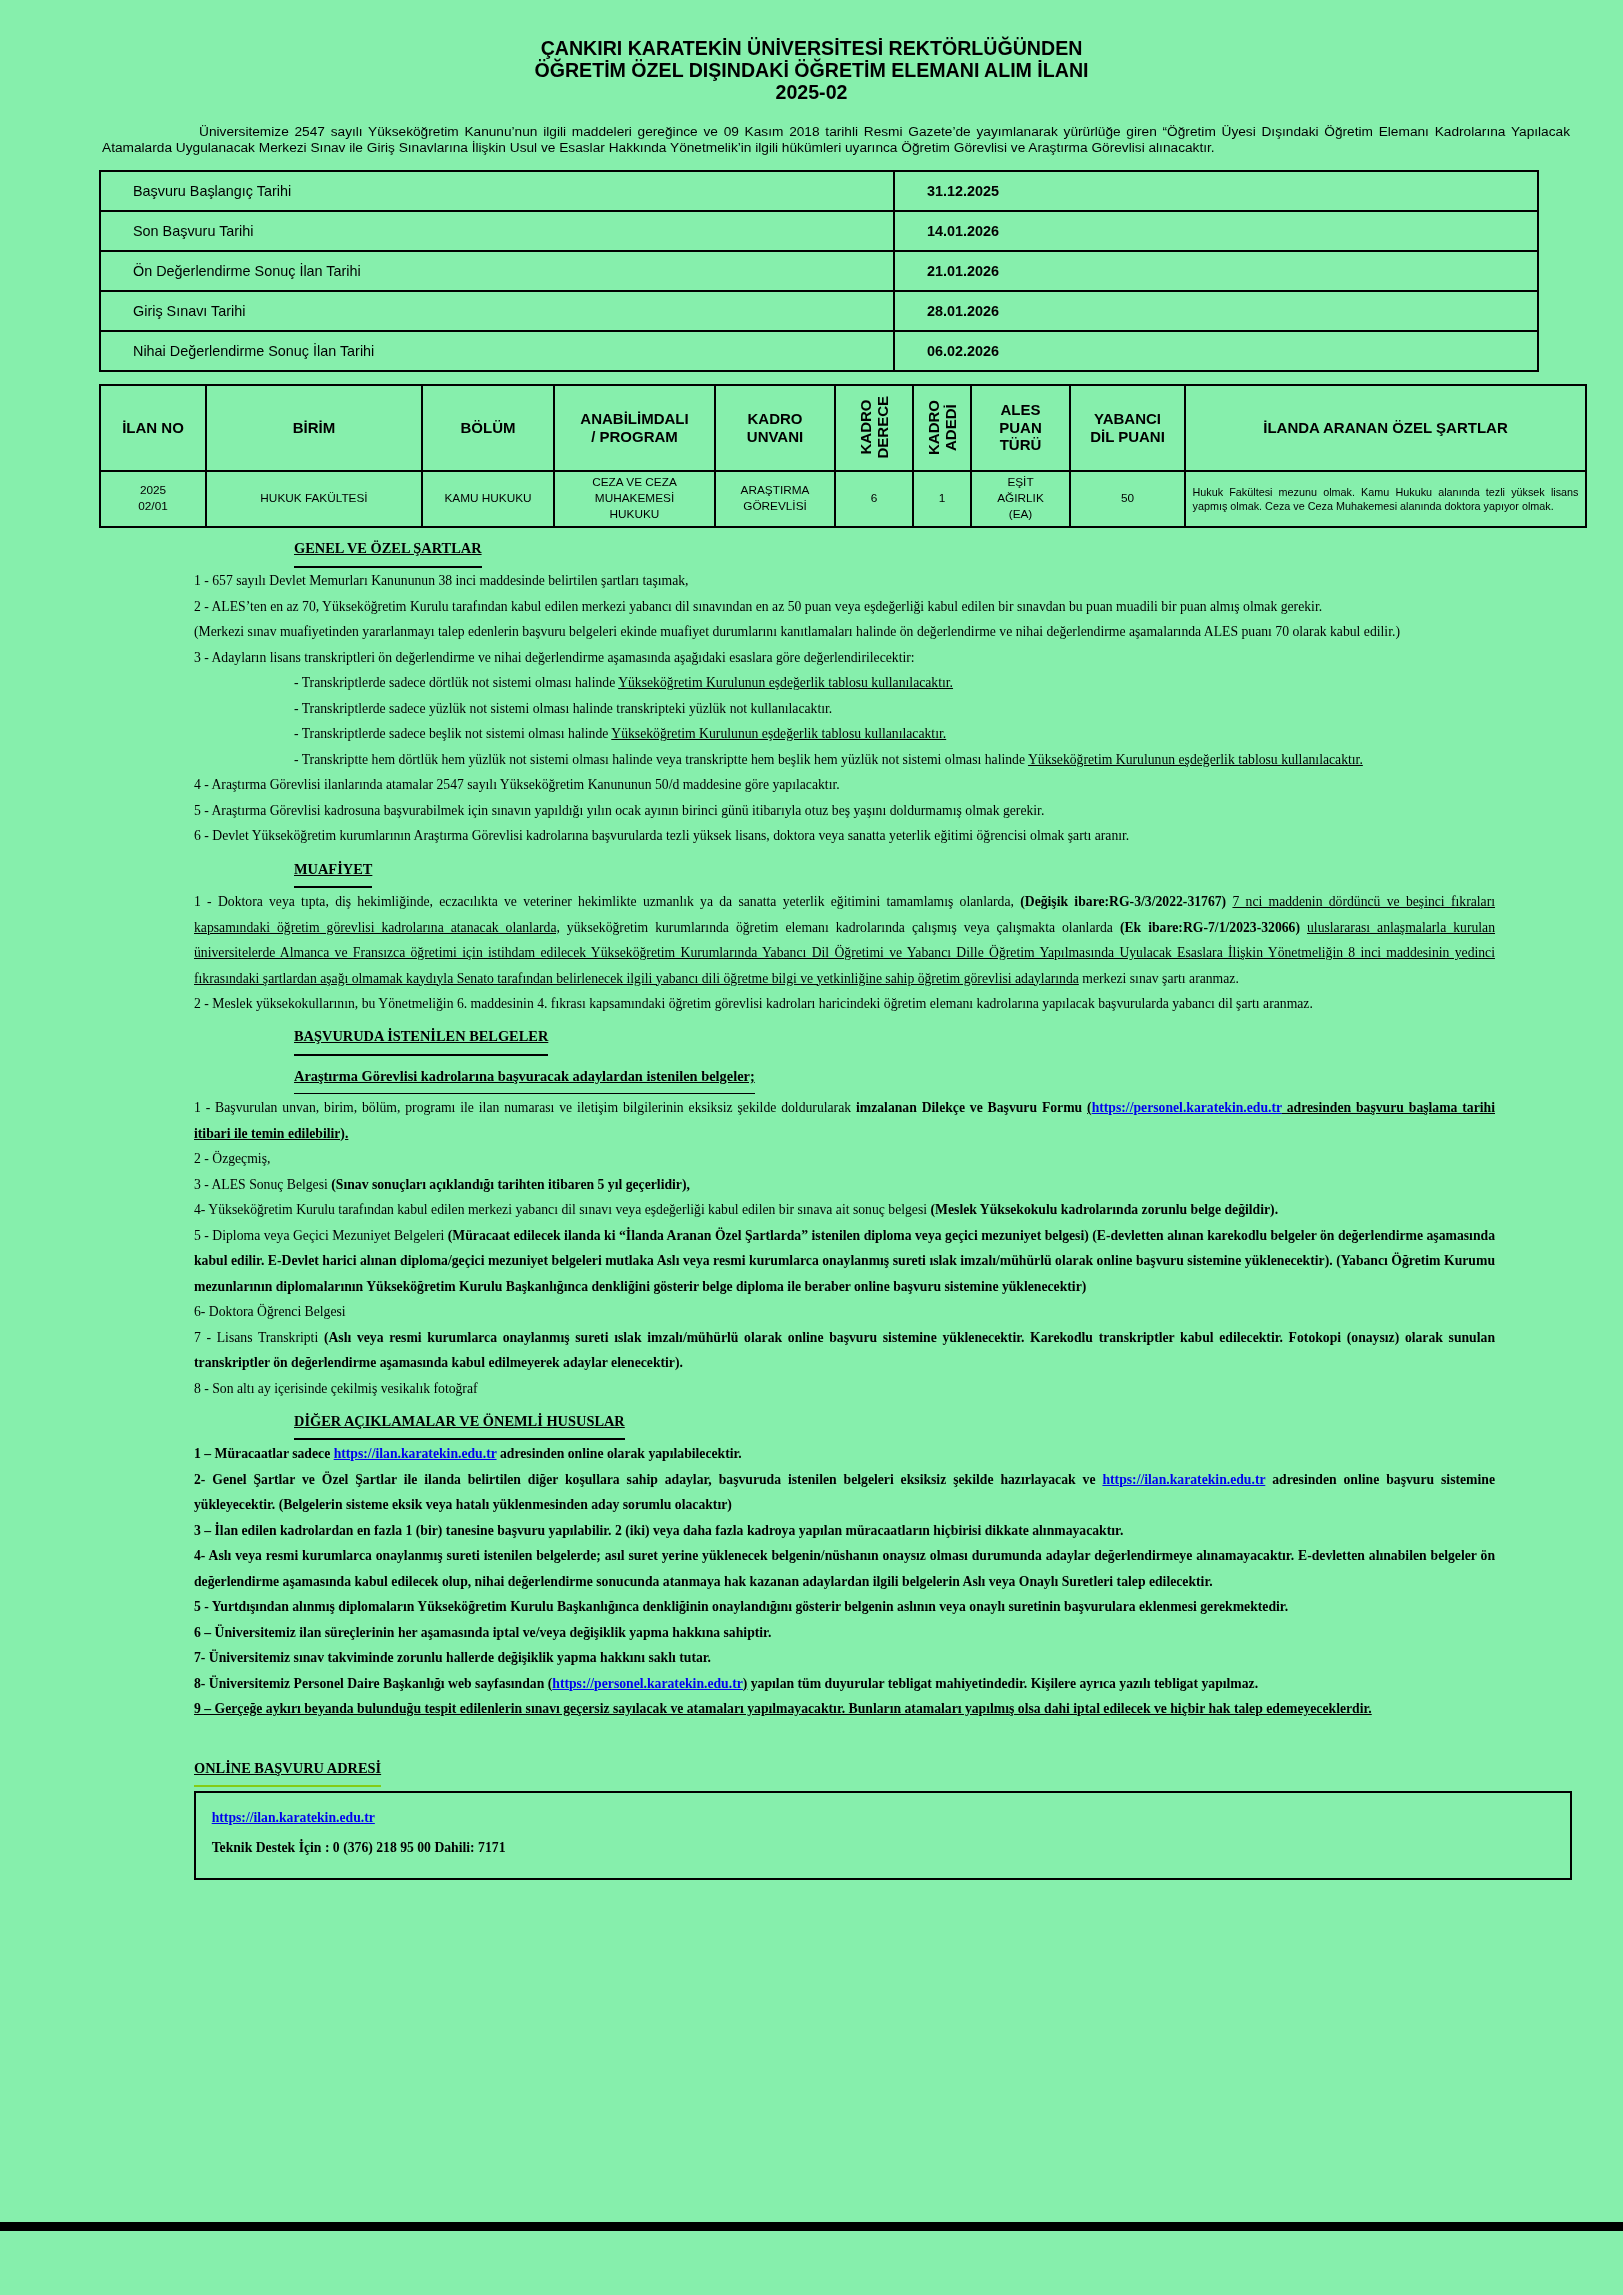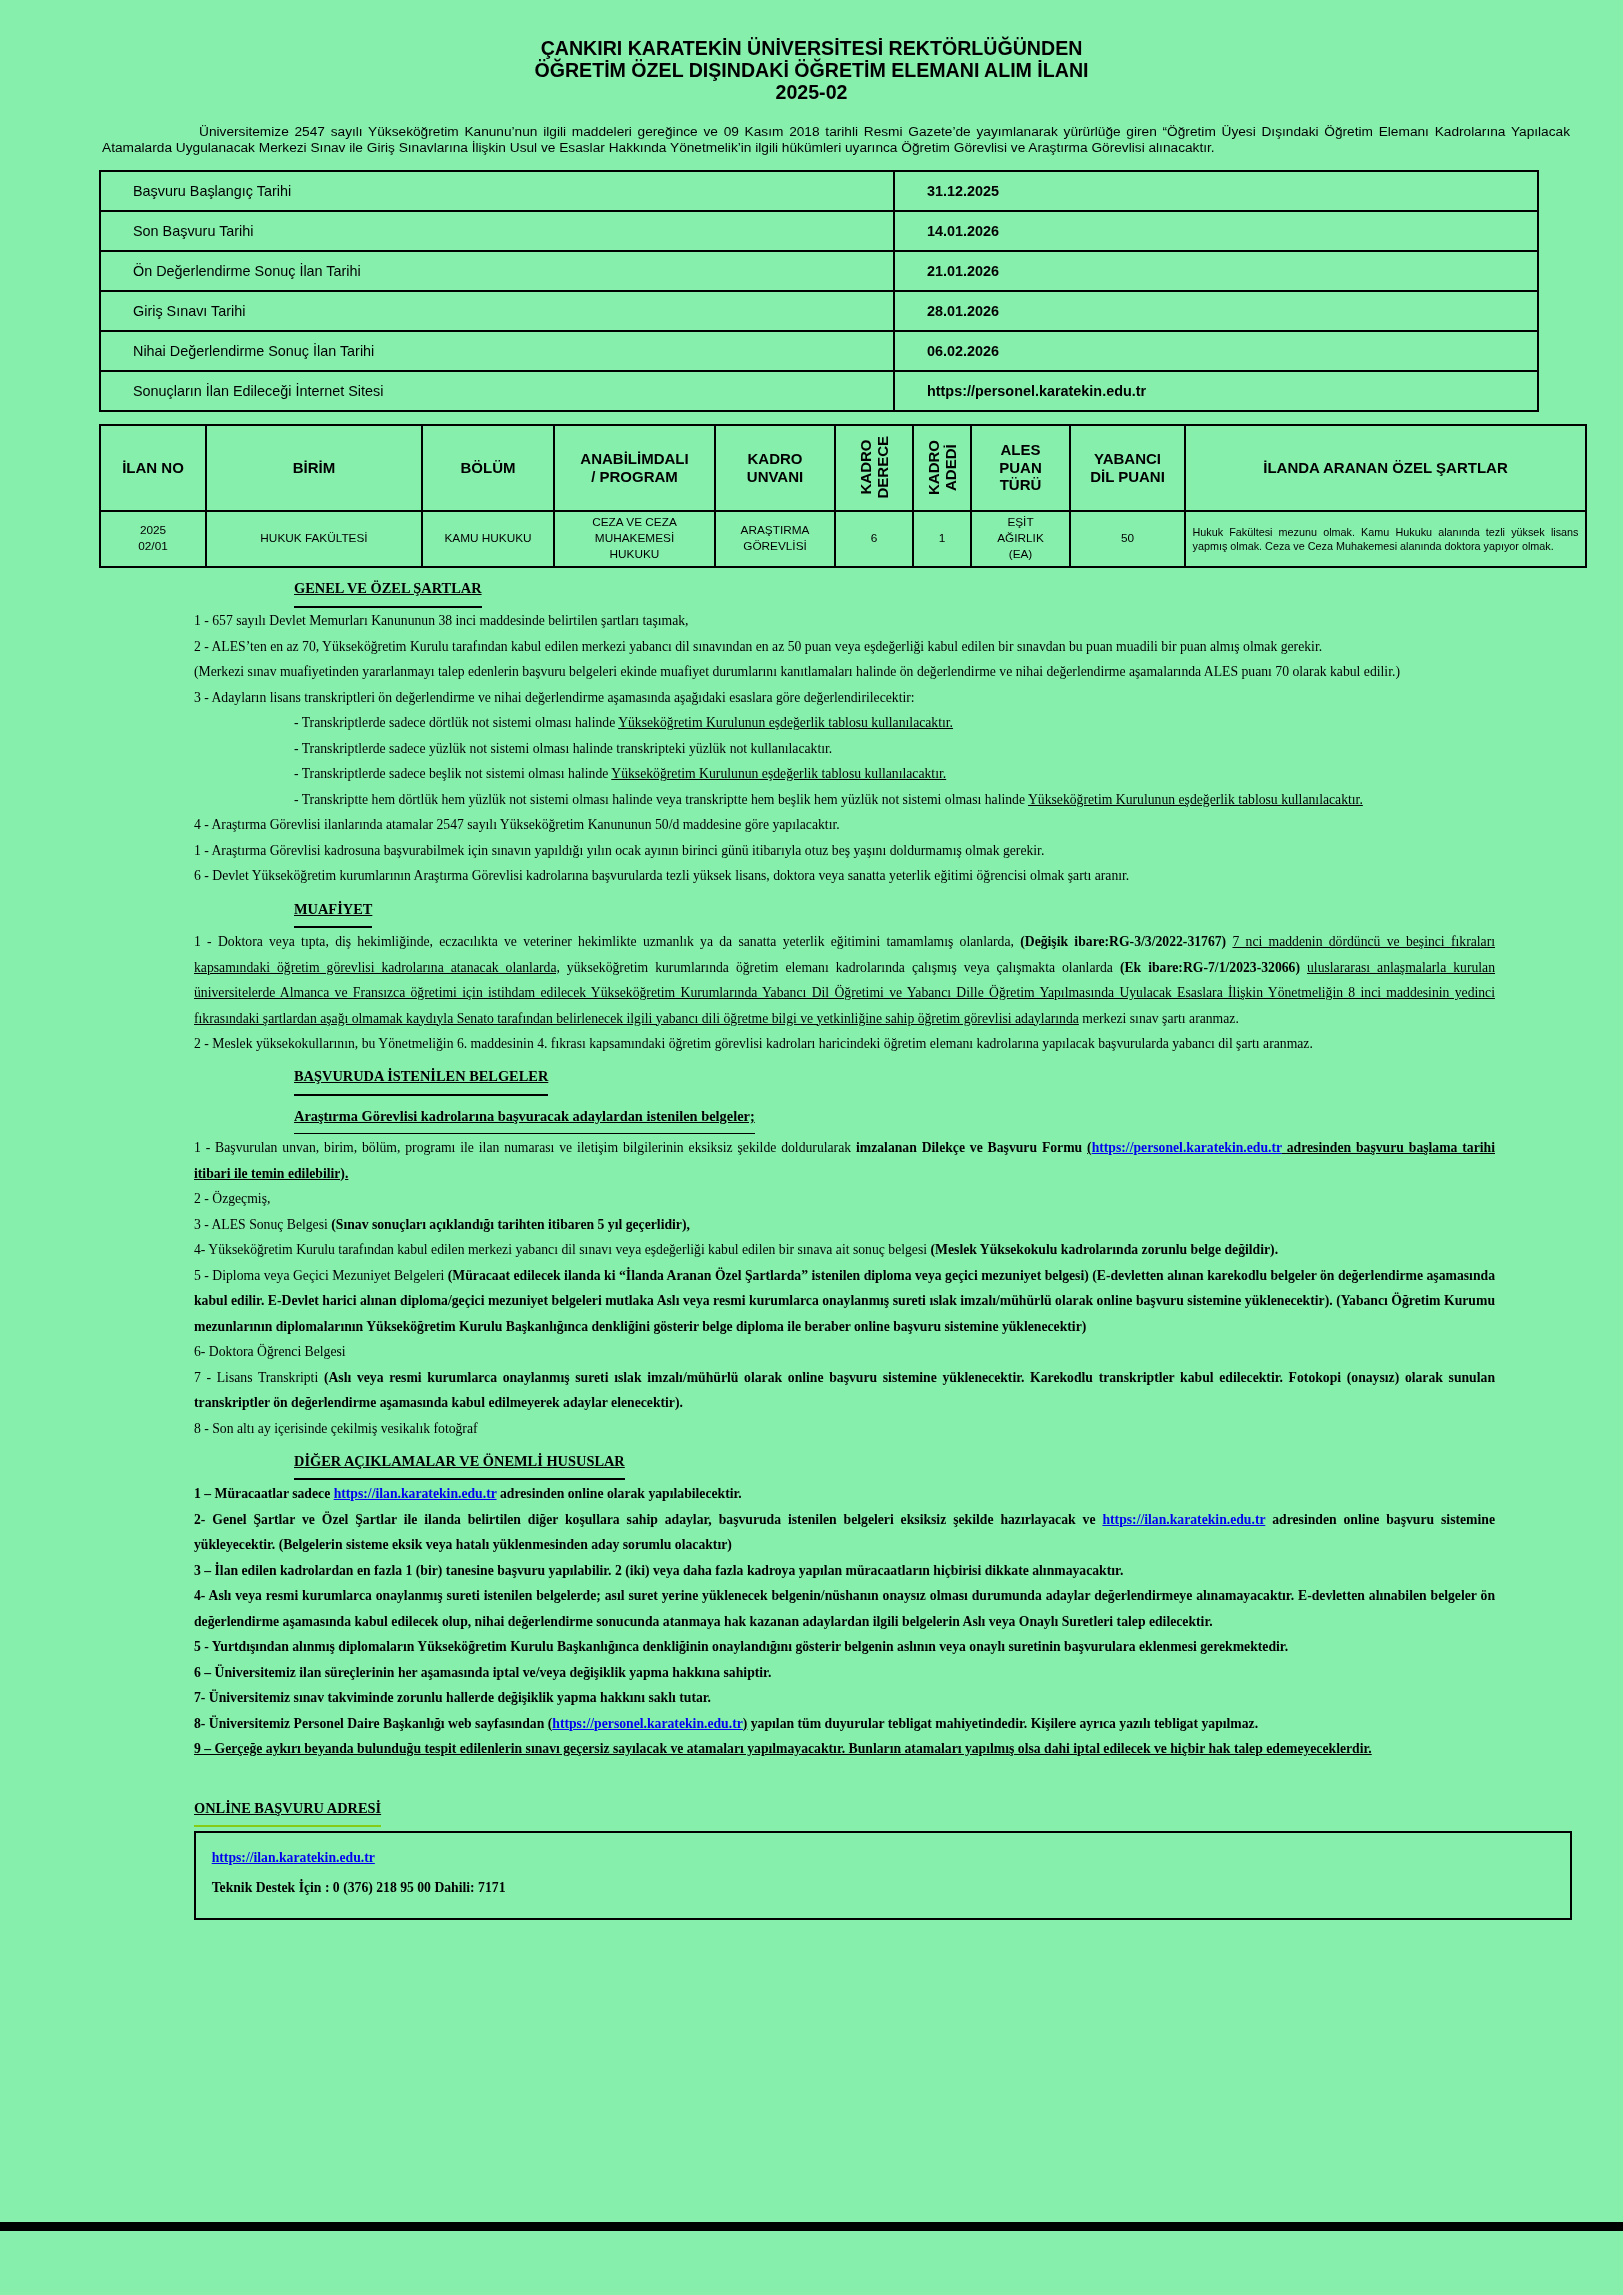--- a/index.html
+++ b/index.html
@@ -165,24 +165,20 @@
         <td class="lbl">Ön Değerlendirme Sonuç İlan Tarihi</td>
         <td class="val">21.01.2026</td>
       </tr>
       <tr>
         <td class="lbl">Giriş Sınavı Tarihi</td>
         <td class="val">28.01.2026</td>
       </tr>
       <tr>
         <td class="lbl">Nihai Değerlendirme Sonuç İlan Tarihi</td>
         <td class="val">06.02.2026</td>
-      </tr>
-      <tr>
-        <td class="lbl">Sonuçların İlan Edileceği İnternet Sitesi</td>
-        <td class="val">https://personel.karatekin.edu.tr</td>
       </tr>
     </tbody>
   </table>
 
   <table class="jobs">
     <colgroup>
       <col style="width:106px">
         <col style="width:216px">
         <col style="width:132px">
       <col style="width:161px">
@@ -239,21 +235,21 @@
   <h3 class="h-major"><span>GENEL VE ÖZEL ŞARTLAR</span></h3>
   <p class="sec-p"><span>1 -  657 sayılı Devlet Memurları Kanununun 38 inci maddesinde belirtilen şartları taşımak,</span></p>
   <p class="sec-p"><span>2 - ALES’ten en az 70, Yükseköğretim Kurulu tarafından kabul edilen merkezi yabancı dil sınavından en az 50 puan veya eşdeğerliği kabul edilen bir sınavdan bu puan muadili bir puan almış olmak gerekir.</span></p>
   <p class="sec-p"><span>(Merkezi sınav muafiyetinden yararlanmayı talep edenlerin başvuru belgeleri ekinde muafiyet durumlarını kanıtlamaları halinde ön değerlendirme ve nihai değerlendirme aşamalarında ALES puanı 70 olarak kabul edilir.)</span></p>
   <p class="sec-p"><span>3 -  Adayların lisans transkriptleri ön değerlendirme ve nihai değerlendirme aşamasında aşağıdaki esaslara göre değerlendirilecektir:</span></p>
   <p class="sec-p sub-p"><span>- Transkriptlerde sadece dörtlük not sistemi olması halinde </span><span class="u">Yükseköğretim Kurulunun eşdeğerlik tablosu kullanılacaktır.</span></p>
   <p class="sec-p sub-p"><span>- Transkriptlerde sadece yüzlük not sistemi olması halinde transkripteki yüzlük not kullanılacaktır.</span></p>
   <p class="sec-p sub-p"><span>- Transkriptlerde sadece beşlik not sistemi olması halinde </span><span class="u">Yükseköğretim Kurulunun eşdeğerlik tablosu kullanılacaktır.</span></p>
   <p class="sec-p sub-p"><span>- Transkriptte hem dörtlük hem yüzlük not sistemi olması halinde veya transkriptte hem beşlik hem yüzlük not sistemi olması halinde </span><span class="u">Yükseköğretim Kurulunun eşdeğerlik tablosu kullanılacaktır.</span></p>
   <p class="sec-p"><span>4 - Araştırma Görevlisi ilanlarında atamalar 2547 sayılı Yükseköğretim Kanununun 50/d maddesine göre yapılacaktır.</span></p>
-  <p class="sec-p"><span>1 -  Araştırma Görevlisi kadrosuna başvurabilmek için sınavın yapıldığı yılın ocak ayının birinci günü itibarıyla otuz beş yaşını doldurmamış olmak gerekir.</span></p>
+  <p class="sec-p"><span>5 -  Araştırma Görevlisi kadrosuna başvurabilmek için sınavın yapıldığı yılın ocak ayının birinci günü itibarıyla otuz beş yaşını doldurmamış olmak gerekir.</span></p>
   <p class="sec-p"><span>6 -  Devlet Yükseköğretim kurumlarının Araştırma Görevlisi kadrolarına başvurularda tezli yüksek lisans, doktora veya sanatta yeterlik eğitimi öğrencisi olmak şartı aranır.</span></p>
 
   <h3 class="h-major"><span>MUAFİYET</span></h3>
   <p class="sec-p"><span>1 - Doktora veya tıpta, diş hekimliğinde, eczacılıkta ve veteriner hekimlikte uzmanlık ya da sanatta yeterlik eğitimini tamamlamış olanlarda, </span><span class="b">(Değişik ibare:RG-3/3/2022-31767)</span><span> </span><span class="u">7 nci maddenin dördüncü ve beşinci fıkraları kapsamındaki öğretim görevlisi kadrolarına atanacak olanlarda,</span><span> yükseköğretim kurumlarında öğretim elemanı kadrolarında çalışmış veya çalışmakta olanlarda </span><span class="b">(Ek ibare:RG-7/1/2023-32066)</span><span> </span><span class="u">uluslararası anlaşmalarla kurulan üniversitelerde Almanca ve Fransızca öğretimi için istihdam edilecek Yükseköğretim Kurumlarında Yabancı Dil Öğretimi ve Yabancı Dille Öğretim Yapılmasında Uyulacak Esaslara İlişkin Yönetmeliğin 8 inci maddesinin yedinci fıkrasındaki şartlardan aşağı olmamak kaydıyla Senato tarafından belirlenecek ilgili yabancı dili öğretme bilgi ve yetkinliğine sahip öğretim görevlisi adaylarında</span><span> merkezi sınav şartı aranmaz.</span></p>
   <p class="sec-p"><span>2 - Meslek yüksekokullarının, bu Yönetmeliğin 6. maddesinin 4. fıkrası kapsamındaki öğretim görevlisi kadroları haricindeki öğretim elemanı kadrolarına yapılacak başvurularda yabancı dil şartı aranmaz.</span></p>
 
   <h3 class="h-major"><span>BAŞVURUDA İSTENİLEN BELGELER</span></h3>
   <h3 class="h-major h-sub"><span>Araştırma Görevlisi kadrolarına başvuracak adaylardan istenilen belgeler;</span></h3>
   <p class="sec-p"><span>1 -  Başvurulan unvan, birim, bölüm, programı ile ilan numarası ve iletişim bilgilerinin eksiksiz şekilde doldurularak </span><span class="b">imzalanan Dilekçe ve Başvuru Formu </span><span class="b u">(</span><span class="b lnk">https://personel.karatekin.edu.tr</span><span class="b u"> adresinden başvuru başlama tarihi itibari ile temin edilebilir).</span></p>
   <p class="sec-p"><span>2 -  Özgeçmiş,</span></p>

